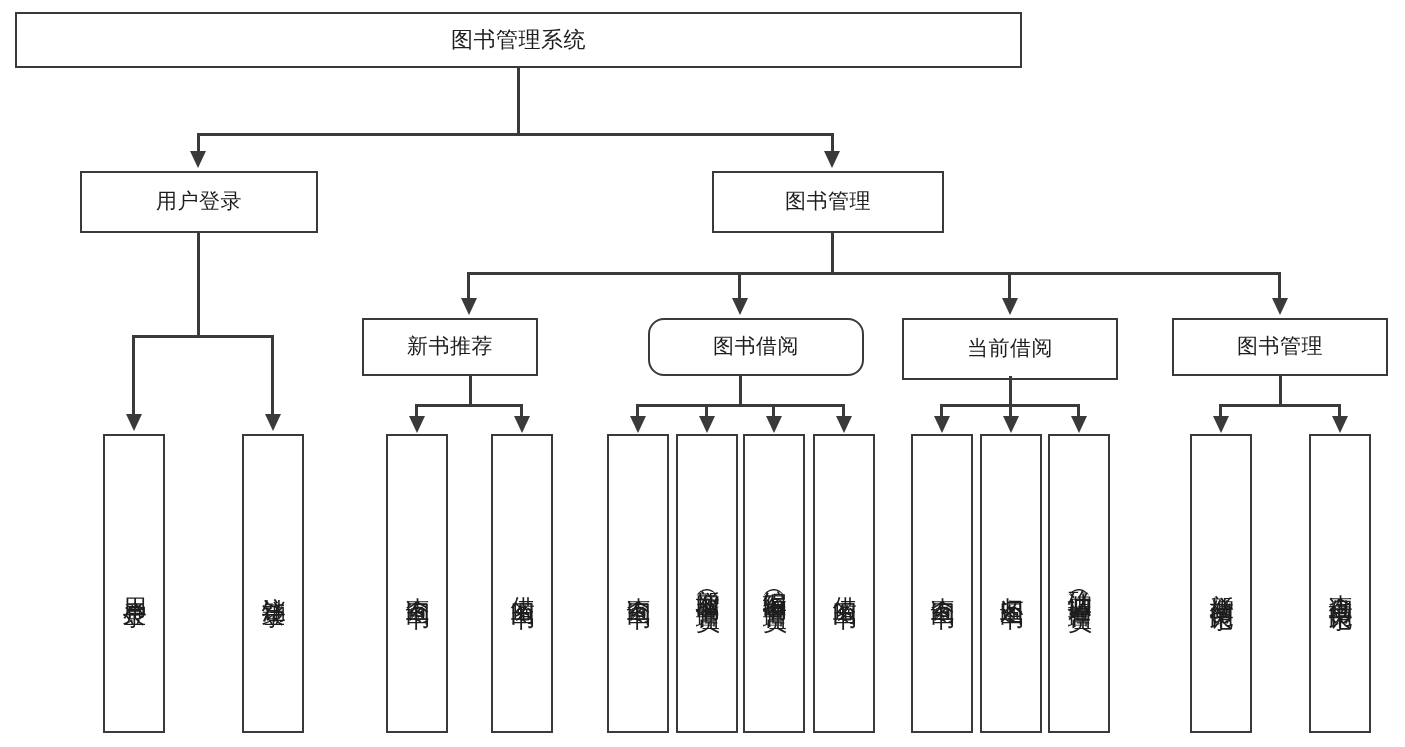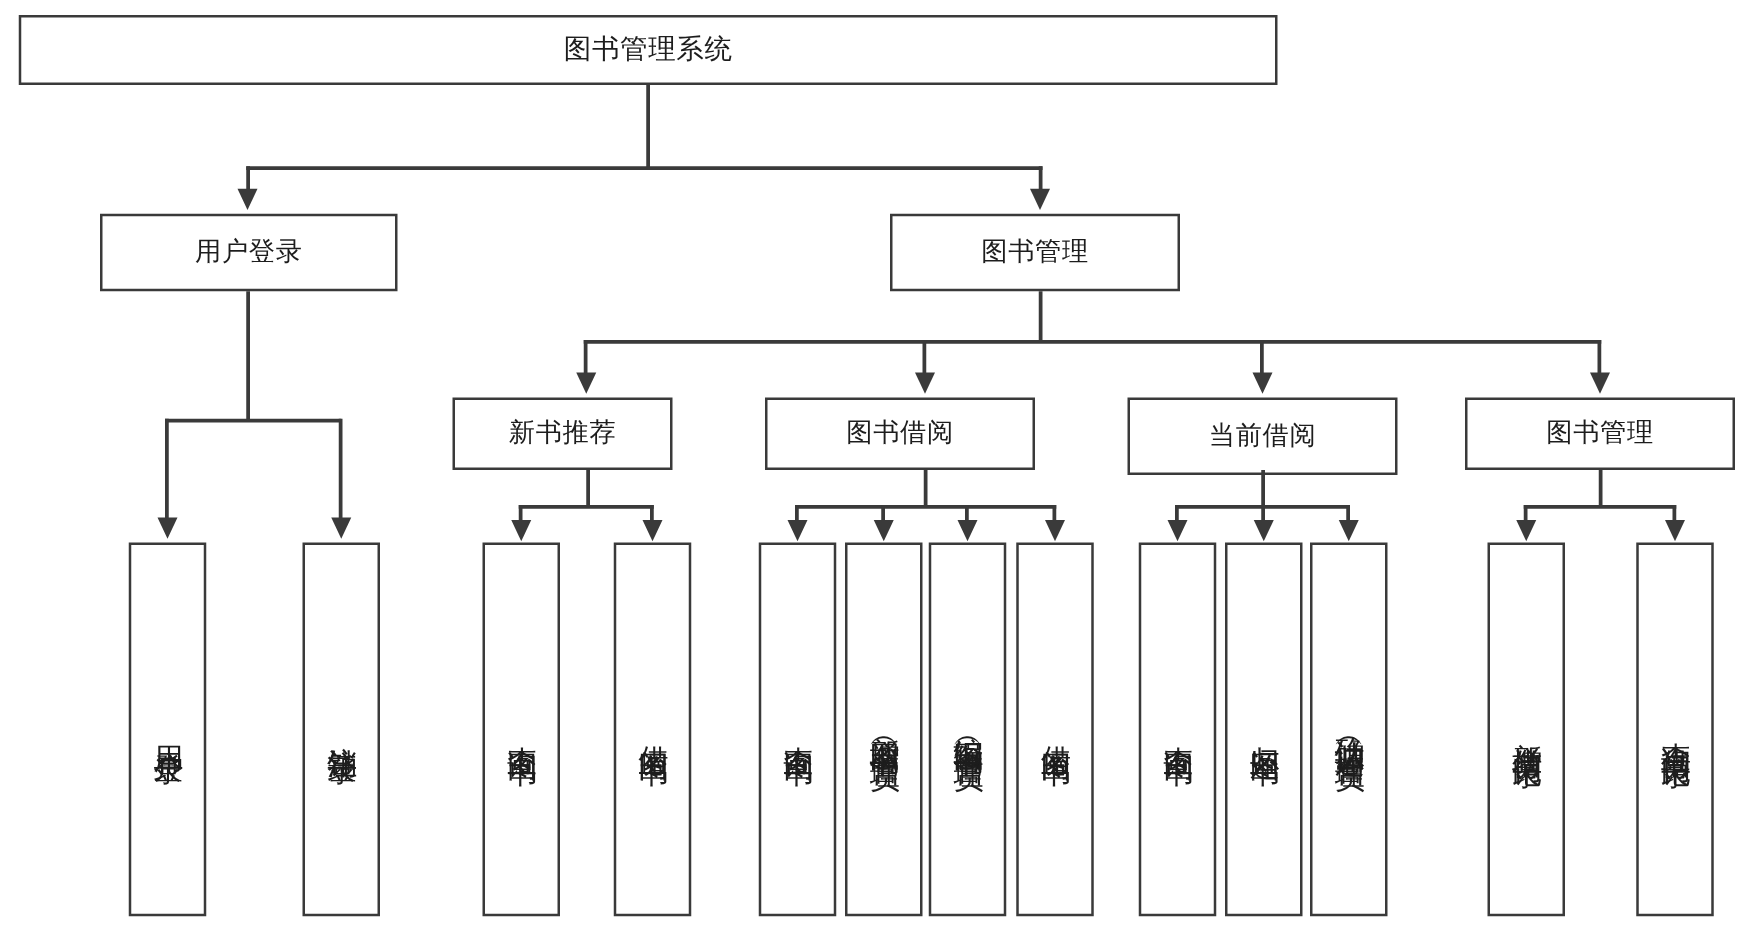--- a/index.html
+++ b/index.html
@@ -112,21 +112,21 @@
   <div class="ln vz" style="left:738px;top:272px;height:28px;"></div>
   <div class="arrow" style="left:732px;top:298px;"></div>
   <div class="ln vz" style="left:1008px;top:272px;height:28px;"></div>
   <div class="arrow" style="left:1002px;top:298px;"></div>
   <div class="ln vz" style="left:1278px;top:272px;height:28px;"></div>
   <div class="arrow" style="left:1272px;top:298px;"></div>
 
   <div class="node h" style="left:362px;top:318px;width:176px;height:58px;">
     <span class="lbl">新书推荐</span>
   </div>
-  <div class="node h" style="left:612px;top:318px;width:216px;height:58px;">
+  <div class="node h" style="left:648px;top:318px;width:216px;height:58px;border-radius:16px;">
     <span class="lbl">图书借阅</span>
   </div>
   <div class="node h" style="left:902px;top:318px;width:216px;height:62px;">
     <span class="lbl">当前借阅</span>
   </div>
   <div class="node h" style="left:1172px;top:318px;width:216px;height:58px;">
     <span class="lbl">图书管理</span>
   </div>
 
   <div class="ln vz" style="left:469px;top:376px;height:30px;"></div>

